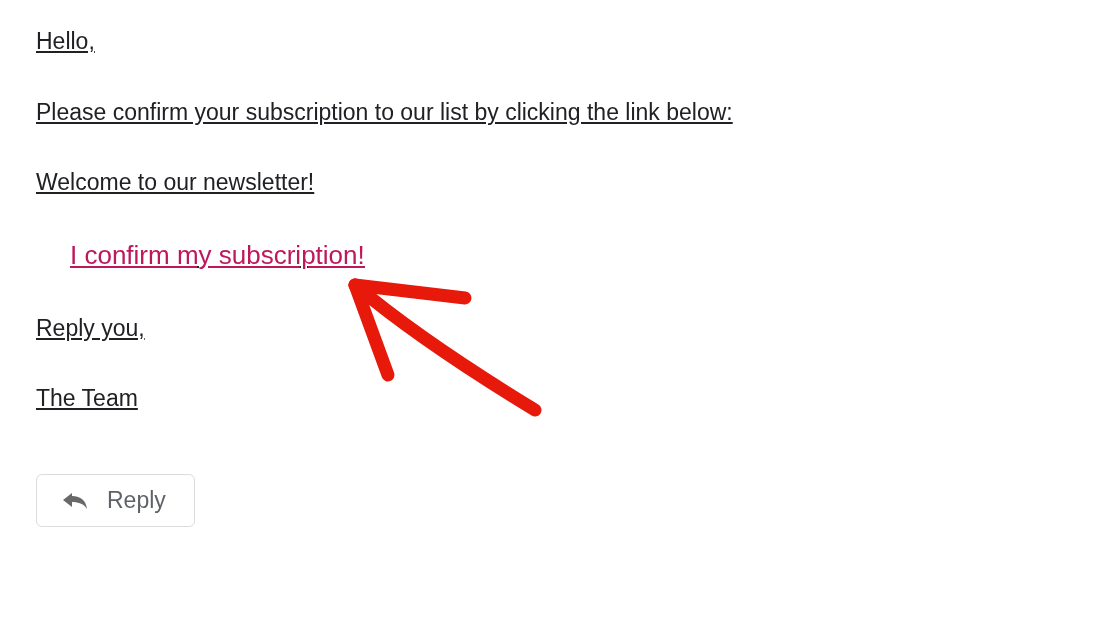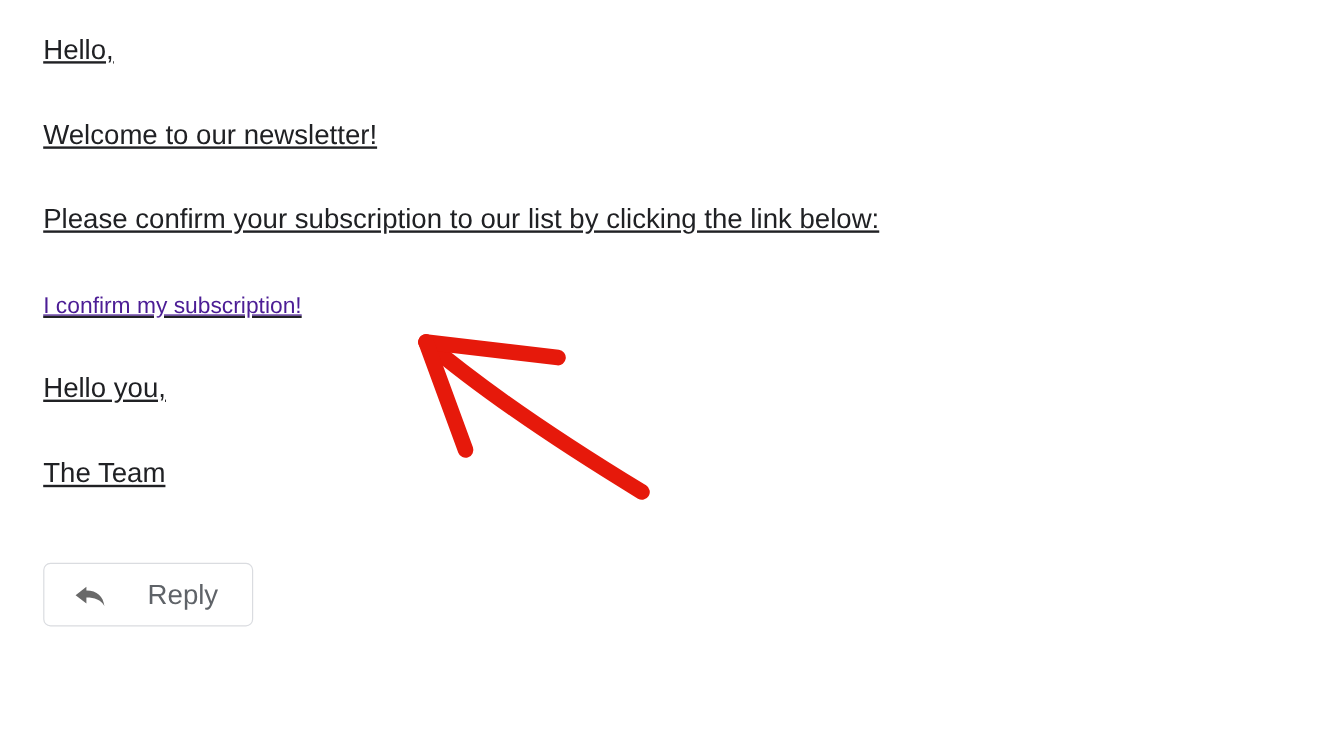--- a/index.html
+++ b/index.html
@@ -21,34 +21,35 @@
       line-height: 1.5;
       text-decoration: underline;
     }
     .email-body p {
       margin-bottom: 36px;
     }
     .email-body p.tight {
       margin-bottom: 36px;
     }
     .confirm-link {
-      color: #4c1d95;
+      color: #be185d;
       text-decoration: underline;
-      font-size: 19px;
+      font-size: 26px;
       cursor: pointer;
+      margin-left: 34px;
     }
     .actions {
       display: flex;
       gap: 28px;
       margin-top: 58px;
     }
     .action-button {
       display: inline-flex;
       align-items: center;
-      gap: 34px;
+      gap: 18px;
       padding: 12px 28px 12px 24px;
       border: 1px solid #dadce0;
       border-radius: 6px;
       background: #fff;
       font-size: 23px;
       color: #5f6368;
       cursor: pointer;
       font-family: inherit;
     }
     .action-button .icon {
@@ -61,26 +62,26 @@
       left: 340px;
       top: 270px;
       pointer-events: none;
     }
   </style>
 </head>
 <body>
 
 <div class="email-body">
   <p>Hello,</p>
+  <p>Please confirm your subscription to our list by clicking the link below:</p>
   <p>Welcome to our newsletter!</p>
-  <p>Please confirm your subscription to our list by clicking the link below:</p>
   <p>
     <a class="confirm-link">I confirm my subscription!</a>
   </p>
-  <p>Hello you,</p>
+  <p>Reply you,</p>
   <p class="tight">The Team</p>
 </div>
 
 <div class="actions">
   <button class="action-button">
     <span class="icon">
       <svg width="28" height="22" viewBox="0 0 28 22">
         <path d="M11 4 L2 11 L11 18 L11 13 C18 13 23 15 26 20 C25 12 20 7 11 7 Z" fill="#696969"></path>
       </svg>
     </span>

